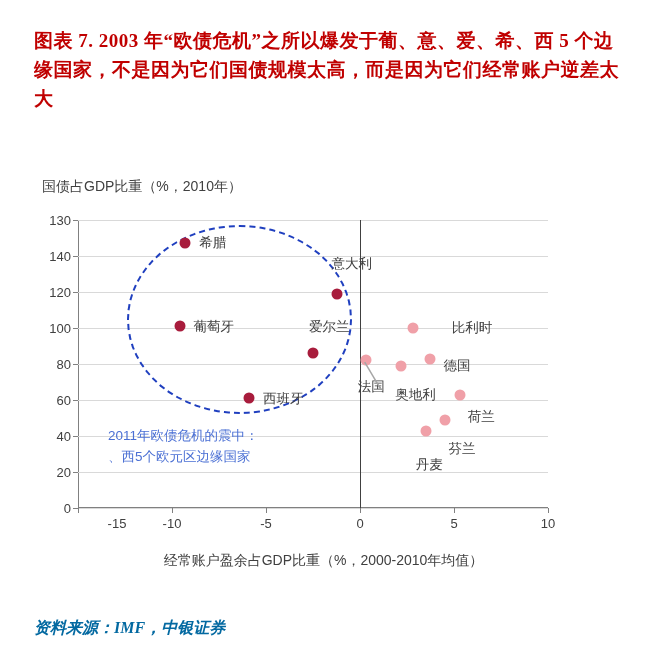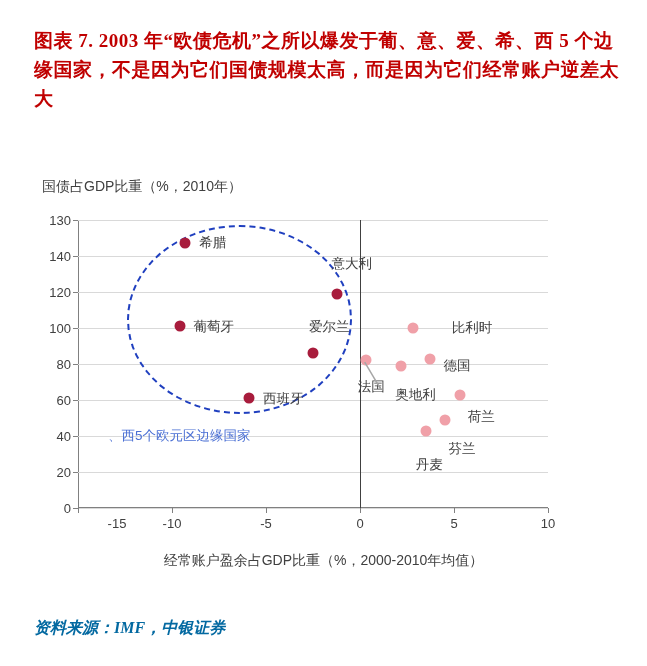--- a/index.html
+++ b/index.html
@@ -235,20 +235,21 @@
       <div class="pt" style="left: 381.64px; top: 174.6px; background: rgb(240, 160, 168);"></div>
       <div class="pt-label" style="left: 389.64px; top: 196.6px;">荷兰</div>
       <div class="pt" style="left: 366.6px; top: 199.8px; background: rgb(240, 160, 168);"></div>
       <div class="pt-label" style="left: 370.6px; top: 228.8px;">芬兰</div>
       <div class="pt" style="left: 347.8px; top: 210.6px; background: rgb(240, 160, 168);"></div>
       <div class="pt-label" style="left: 337.8px; top: 244.6px;">丹麦</div>
       <svg id="leader" width="470" height="288" style="left: 0px; top: 0px;">
         <line x1="286.7" y1="142.20000000000002" x2="302.68" y2="169.2" stroke="#a6a6a6" stroke-width="1.5"></line>
       </svg>
       <div id="annotation" style="left: 30.08px; top: 205.2px; color: rgb(74, 111, 212);">
+        <div>2011年欧债危机的震中：</div>
         <div>、西5个欧元区边缘国家</div>
       </div>
     </div>
 
   <div id="x-axis-title">经常账户盈余占GDP比重（%，2000-2010年均值）</div>
 </div>
 
 <div id="source">资料来源：IMF，中银证券</div>
 
 </body></html>

